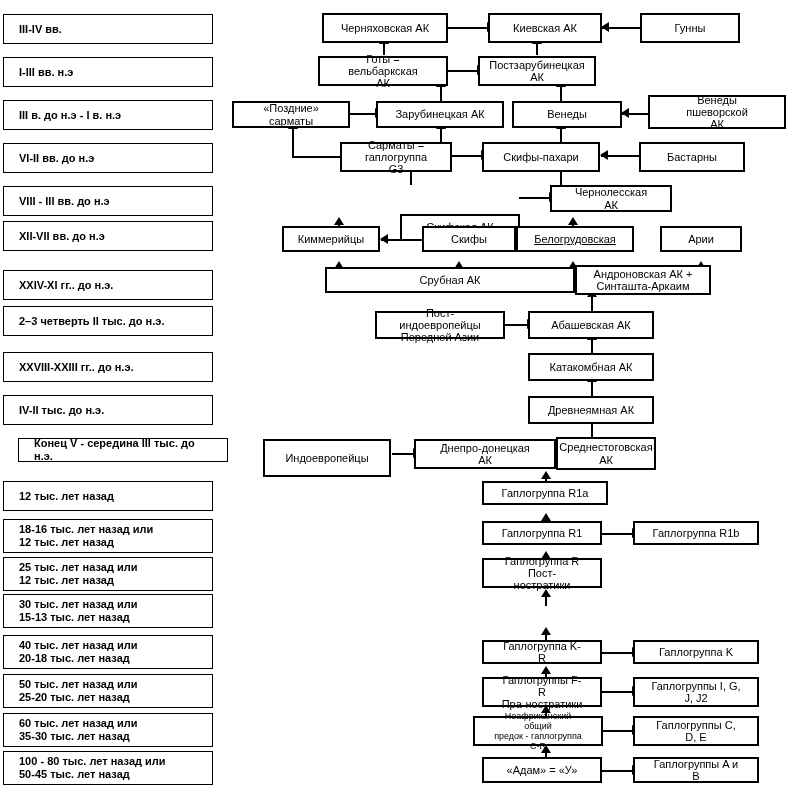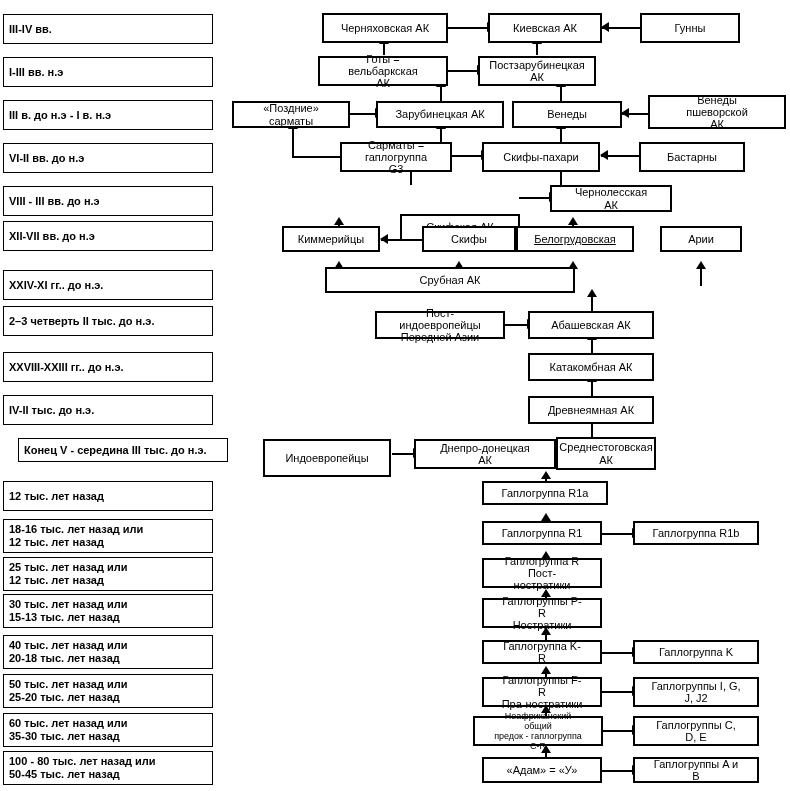--- a/index.html
+++ b/index.html
@@ -40,21 +40,21 @@
     box-sizing: border-box;
     border: 1px solid #000;
     background: #fff;
     display: flex;
     align-items: center;
     justify-content: flex-start;
     text-align: left;
     font-size: 11px;
     font-weight: bold;
     line-height: 1.15;
-    padding: 2px 5px;
+    padding: 2px 15px;
     white-space: pre-line;
     z-index: 3;
   }
   .ln {
     position: absolute;
     background: #000;
     z-index: 1;
   }
   .arw {
     position: absolute;
@@ -268,42 +268,42 @@
 
   <div class="box" style="left:400px; top:185px; width:120px; height:27px;margin-top:29px;">Скифская АК</div>
   <div class="box" style="left:550px; top:185px; width:122px; height:27px;">Чернолесская АК</div>
 
   <div class="box" style="left:282px; top:226px; width:98px; height:26px;">Киммерийцы</div>
   <div class="box" style="left:422px; top:226px; width:94px; height:26px;">Скифы</div>
   <div class="box" style="left:516px; top:226px; width:118px; height:26px;text-decoration:underline;">Белогрудовская</div>
   <div class="box" style="left:660px; top:226px; width:82px; height:26px;">Арии</div>
 
   <div class="box" style="left:325px; top:267px; width:250px; height:26px;">Срубная АК</div>
+  <div class="box" style="left:575px; top:265px; width:136px; height:30px;">Андроновская АК +
+Синташта-Аркаим</div>
 
   <div class="box" style="left:375px; top:311px; width:130px; height:28px;">Пост-индоевропейцы
 Передней Азии</div>
   <div class="box" style="left:528px; top:311px; width:126px; height:28px;">Абашевская АК</div>
 
   <div class="box" style="left:528px; top:353px; width:126px; height:28px;">Катакомбная АК</div>
 
   <div class="box" style="left:528px; top:396px; width:126px; height:28px;">Древнеямная АК</div>
 
   <div class="box" style="left:263px; top:439px; width:128px; height:38px;">Индоевропейцы</div>
   <div class="box" style="left:414px; top:439px; width:142px; height:30px;">Днепро-донецкая АК</div>
   <div class="box" style="left:556px; top:437px; width:100px; height:33px;">Среднестоговская
 АК</div>
 
   <div class="box" style="left:482px; top:481px; width:126px; height:24px;">Гаплогруппа R1a</div>
   <div class="box" style="left:482px; top:521px; width:120px; height:24px;">Гаплогруппа R1</div>
   <div class="box" style="left:633px; top:521px; width:126px; height:24px;">Гаплогруппа R1b</div>
 
   <div class="box" style="left:482px; top:558px; width:120px; height:30px;">Гаплогруппа R
 Пост-ностратики</div>
-  <div class="box" style="left:482px; top:598px; width:120px; height:30px;">Гаплогруппы P-R
-Ностратики</div>
 
   <div class="box" style="left:482px; top:640px; width:120px; height:24px;">Гаплогруппа K-R</div>
   <div class="box" style="left:633px; top:640px; width:126px; height:24px;">Гаплогруппа K</div>
 
   <div class="box" style="left:482px; top:677px; width:120px; height:30px;">Гаплогруппы F-R
 Пра-ностратики</div>
   <div class="box" style="left:633px; top:677px; width:126px; height:30px;">Гаплогруппы I, G,
 J, J2</div>
 
   <div class="box" style="left:473px; top:716px; width:130px; height:30px; font-size:9px;">Неафриканский общий

